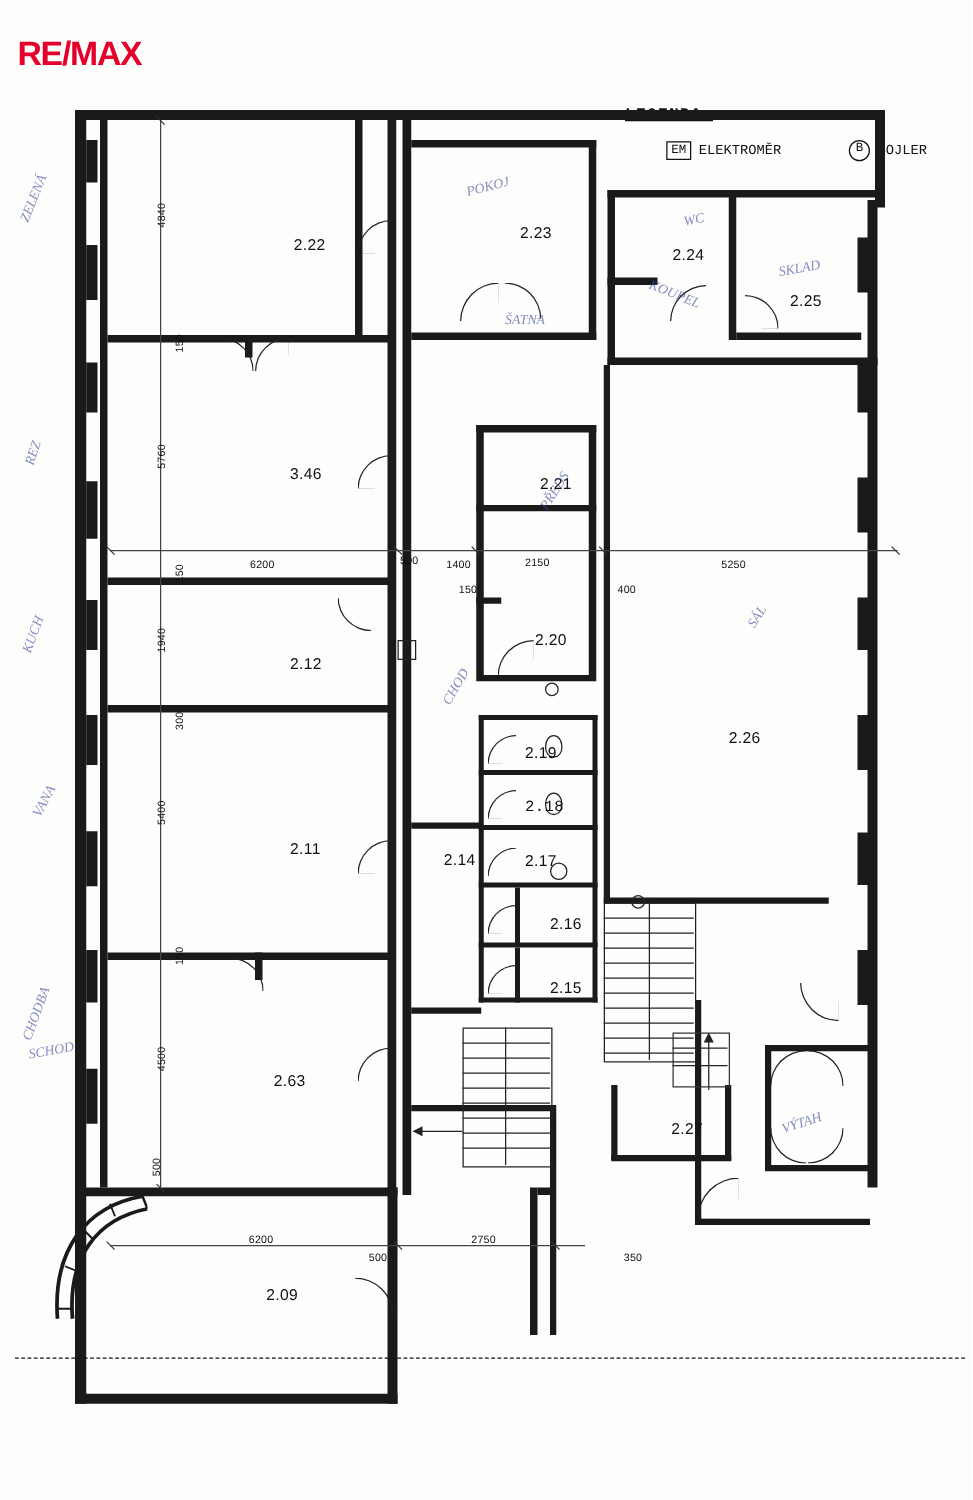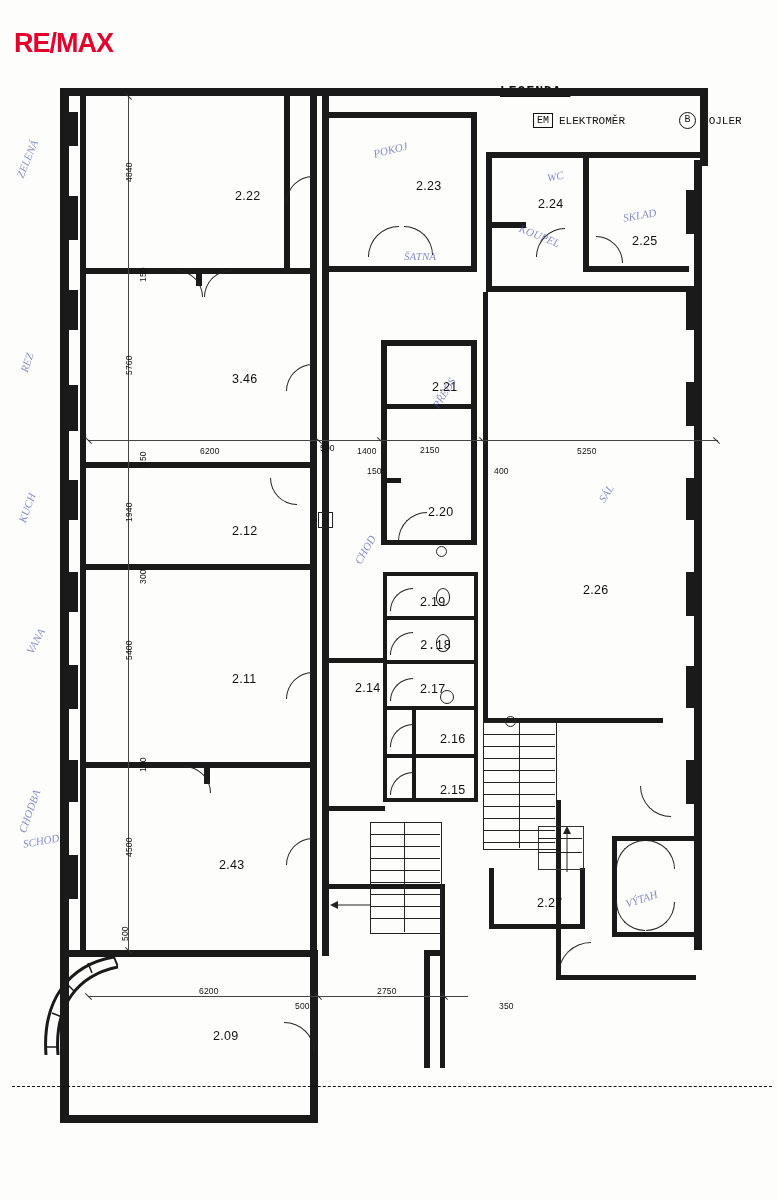--- a/index.html
+++ b/index.html
@@ -255,21 +255,21 @@
       <div class="room-label" style="left: 232px; top: 524px;">2.12</div>
       <div class="room-label" style="left: 428px; top: 505px;">2.20</div>
       <div class="room-label" style="left: 583px; top: 583px;">2.26</div>
       <div class="room-label" style="left: 420px; top: 595px;">2.19</div>
       <div class="room-label" style="left: 232px; top: 672px;">2.11</div>
       <div class="room-label" style="left: 420px; top: 639px; font-family: Liberation Mono, monospace;">2.18</div>
       <div class="room-label" style="left: 420px; top: 682px;">2.17</div>
       <div class="room-label" style="left: 355px; top: 681px;">2.14</div>
       <div class="room-label" style="left: 440px; top: 732px;">2.16</div>
       <div class="room-label" style="left: 440px; top: 783px;">2.15</div>
-      <div class="room-label" style="left: 219px; top: 858px;">2.43</div>
+      <div class="room-label" style="left: 219px; top: 858px;">2.63</div>
       <div class="room-label" style="left: 537px; top: 896px;">2.27</div>
       <div class="room-label" style="left: 213px; top: 1029px;">2.09</div>
     </div>
   <div id="dimv-layer">
       <div class="dim" style="left: 124px; top: 182px; transform-origin: 0px 0px; transform: rotate(-90deg);">4840</div>
       <div class="dim" style="left: 138px; top: 282px; transform-origin: 0px 0px; transform: rotate(-90deg);">150</div>
       <div class="dim" style="left: 124px; top: 375px; transform-origin: 0px 0px; transform: rotate(-90deg);">5760</div>
       <div class="dim" style="left: 138px; top: 466px; transform-origin: 0px 0px; transform: rotate(-90deg);">150</div>
       <div class="dim" style="left: 124px; top: 522px; transform-origin: 0px 0px; transform: rotate(-90deg);">1940</div>
       <div class="dim" style="left: 138px; top: 584px; transform-origin: 0px 0px; transform: rotate(-90deg);">300</div>

